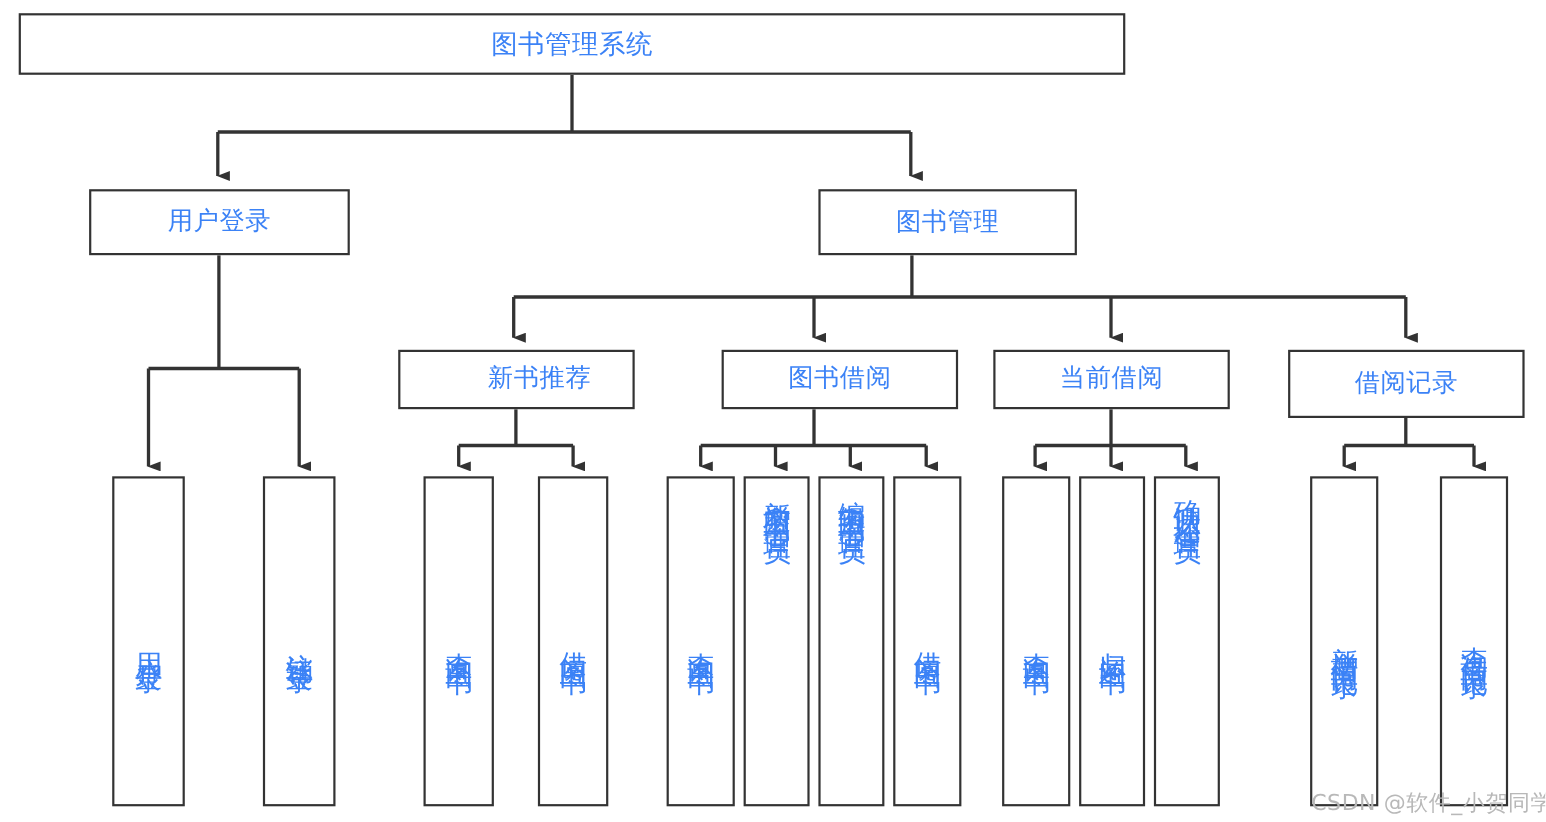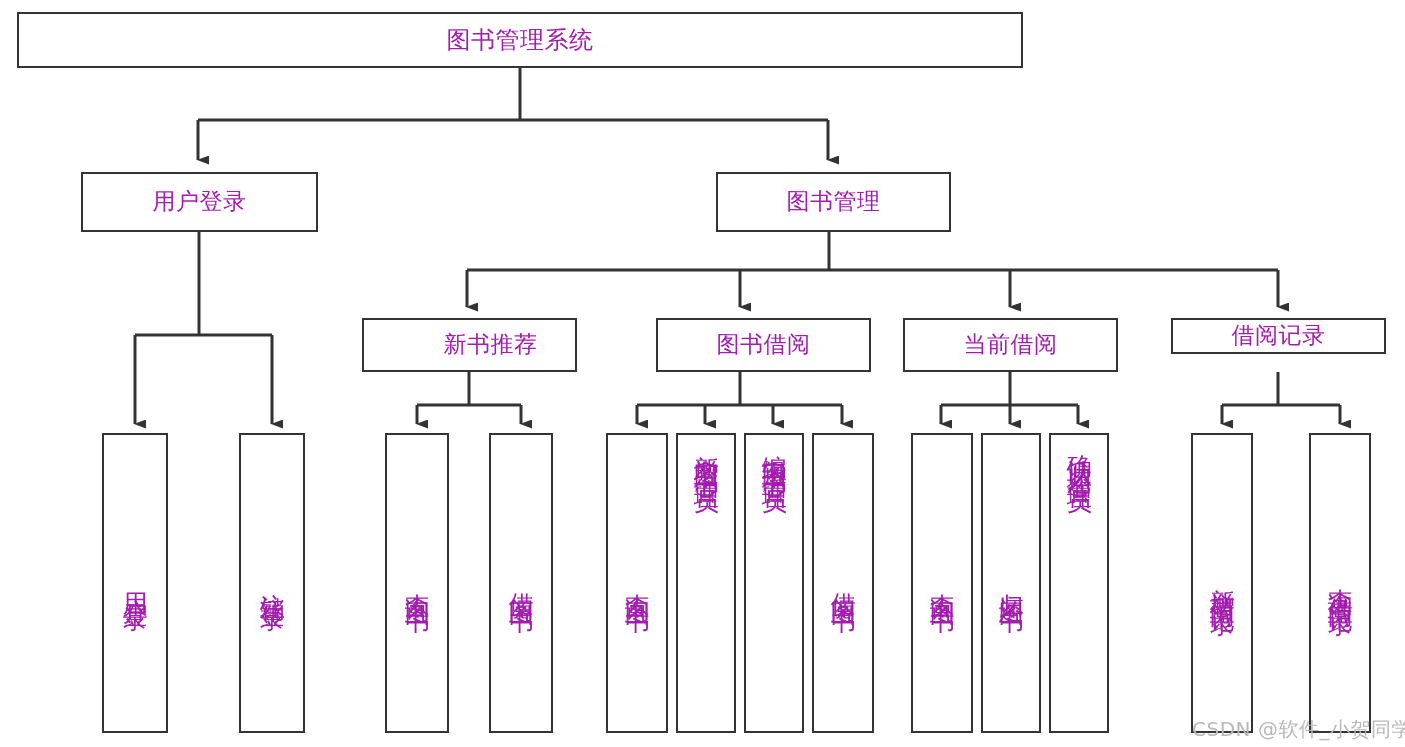--- a/index.html
+++ b/index.html
@@ -31,21 +31,21 @@
     box-sizing: border-box;
     border: 2.5px solid #333333;
     background: #ffffff;
     display: flex;
     align-items: center;
     justify-content: center;
     text-align: center;
     color: #222222;
   }
   .node .label {
-    color: #a21caf;
+    color: #3b82f6;
     line-height: 1.18;
     letter-spacing: 0.5px;
   }
   .node.horizontal .label {
     writing-mode: horizontal-tb;
     font-size: 23px;
   }
   .node.root .label {
     font-size: 24px;
   }
@@ -130,37 +130,37 @@
   </svg>
 
   <div class="node horizontal root" style="left:17px; top:12px; width:1006px; height:56px;">
     <span class="label">图书管理系统</span>
   </div>
 
   <div class="node horizontal" style="left:81px; top:172px; width:237px; height:60px;">
     <span class="label">用户登录</span>
   </div>
 
-  <div class="node horizontal" style="left:716px; top:172px; width:235px; height:60px;font-family:Liberation Serif, serif;">
+  <div class="node horizontal" style="left:744px; top:172px; width:235px; height:60px;font-family:Liberation Serif, serif;">
     <span class="label">图书管理</span>
   </div>
 
   <div class="node horizontal" style="left:362px; top:318px; width:215px; height:54px;padding-left:42px;">
     <span class="label">新书推荐</span>
   </div>
 
   <div class="node horizontal" style="left:656px; top:318px; width:215px; height:54px;">
     <span class="label">图书借阅</span>
   </div>
 
   <div class="node horizontal" style="left:903px; top:318px; width:215px; height:54px;text-align:right;">
     <span class="label">当前借阅</span>
   </div>
 
-  <div class="node horizontal" style="left:1171px; top:318px; width:215px; height:36px;justify-content:center;">
+  <div class="node horizontal" style="left:1171px; top:318px; width:215px; height:62px;justify-content:center;">
     <span class="label">借阅记录</span>
   </div>
 
   <div class="node vertical center-v" style="left:102px; top:433px; width:66px; height:300px;">
     <span class="label">用户登录</span>
   </div>
 
   <div class="node vertical center-v" style="left:239px; top:433px; width:66px; height:300px;">
     <span class="label">注销登录</span>
   </div>

